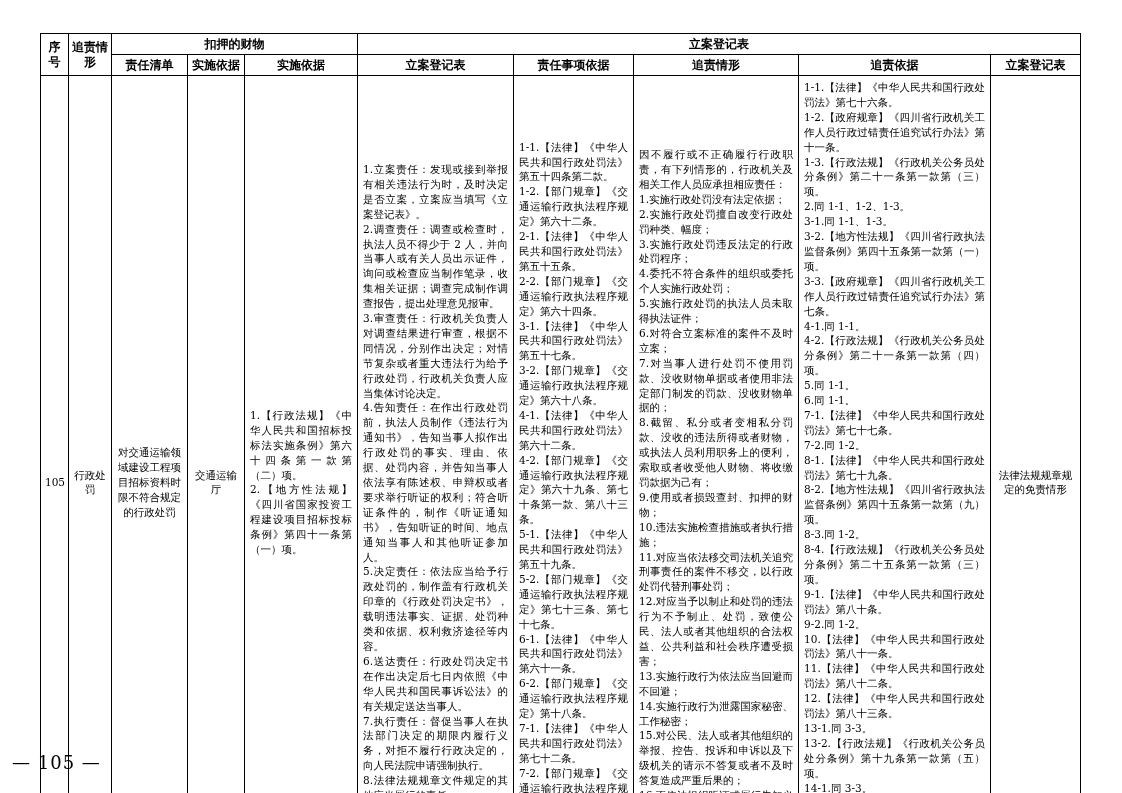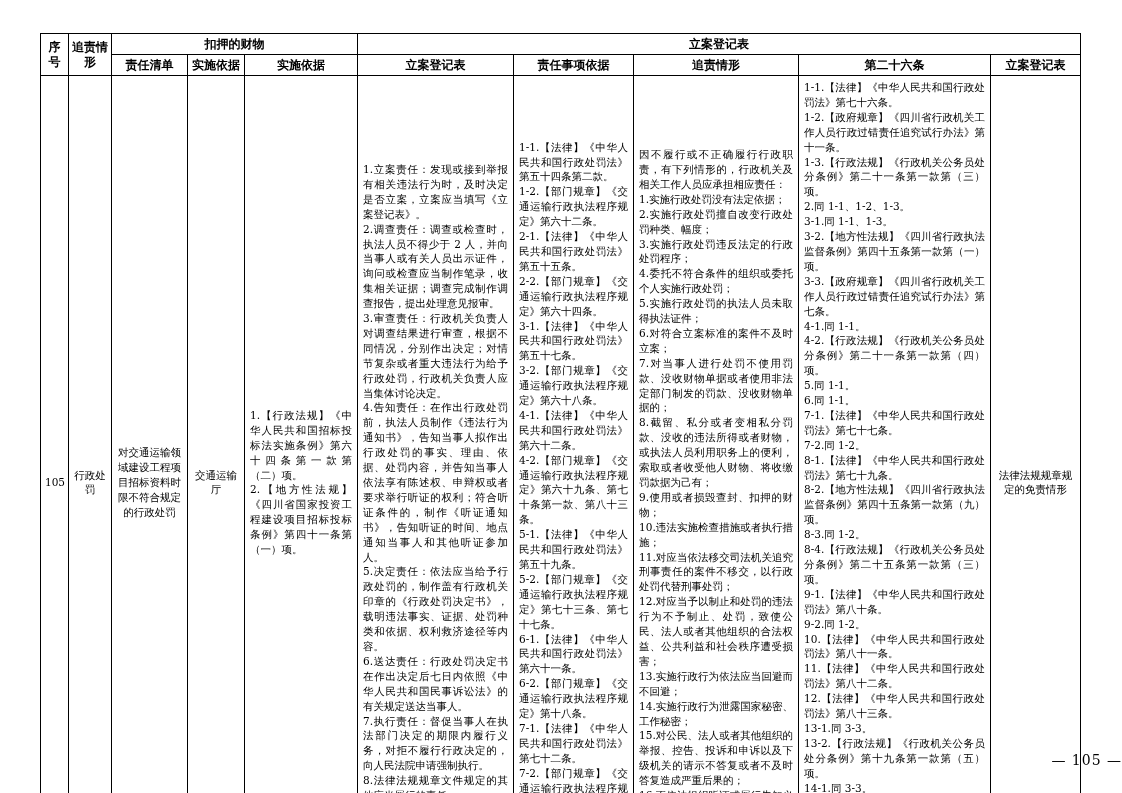--- a/index.html
+++ b/index.html
@@ -50,22 +50,22 @@
   td.para {
     white-space: pre-wrap;
     text-align: justify;
     padding: 4px 5px;
   }
   .footer {
     position: absolute;
     left: 12px;
     right: 0;
     top: 752px;
-    text-align: right;
-    font-size: 14px;
+    text-align: left;
+    font-size: 18px;
     letter-spacing: 1px;
     font-family: "DejaVu Serif", serif;
   }
 </style>
 </head>
 <body>
 
 <div class="page">
   <table class="main">
     <colgroup>
@@ -87,21 +87,21 @@
         <th colspan="3">扣押的财物</th>
         <th colspan="5">立案登记表</th>
       </tr>
       <tr>
         <th>责任清单</th>
         <th>实施依据</th>
         <th>实施依据</th>
         <th>立案登记表</th>
         <th>责任事项依据</th>
         <th>追责情形</th>
-        <th>第二十六条</th>
+        <th>追责依据</th>
         <th>立案登记表</th>
       </tr>
     </thead>
     <tbody>
       <tr>
         <td class="center">105</td>
         <td class="center">行政处罚</td>
         <td class="center">对交通运输领域建设工程项目招标资料时限不符合规定的行政处罚</td>
         <td class="center">交通运输厅</td>
         <td class="para">1.【行政法规】《中华人民共和国招标投标法实施条例》第六十四条第一款第（二）项。

